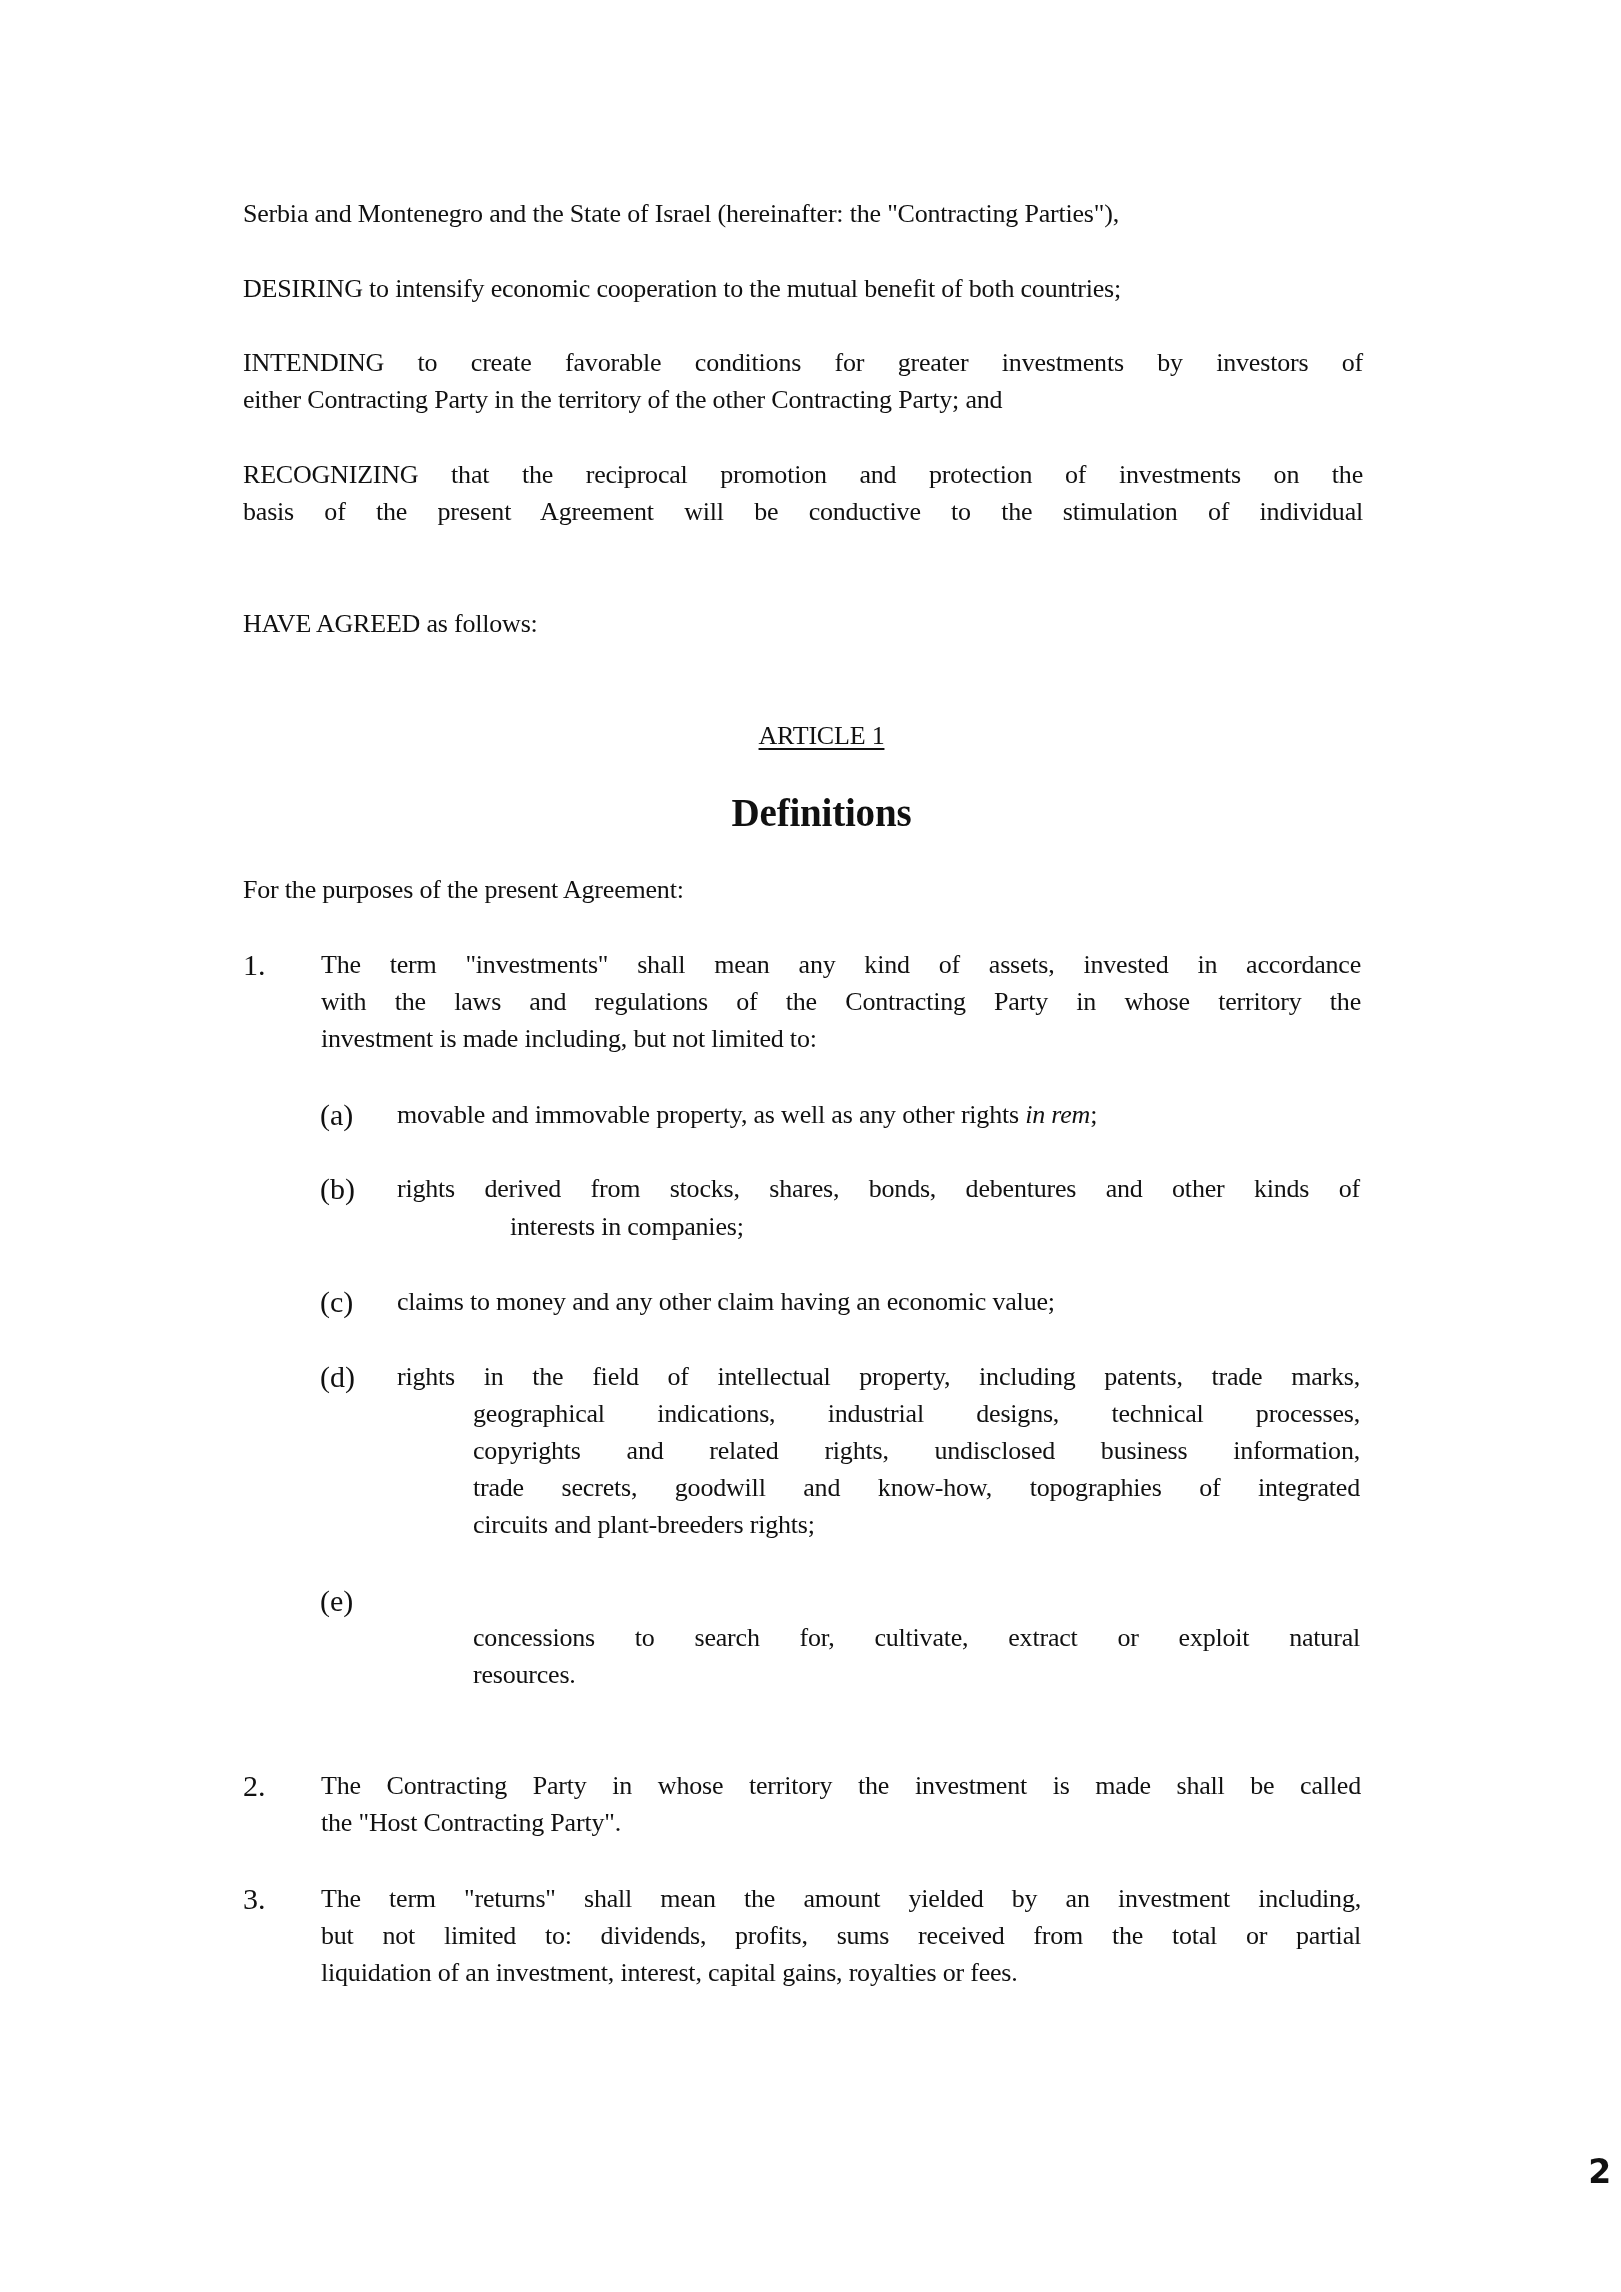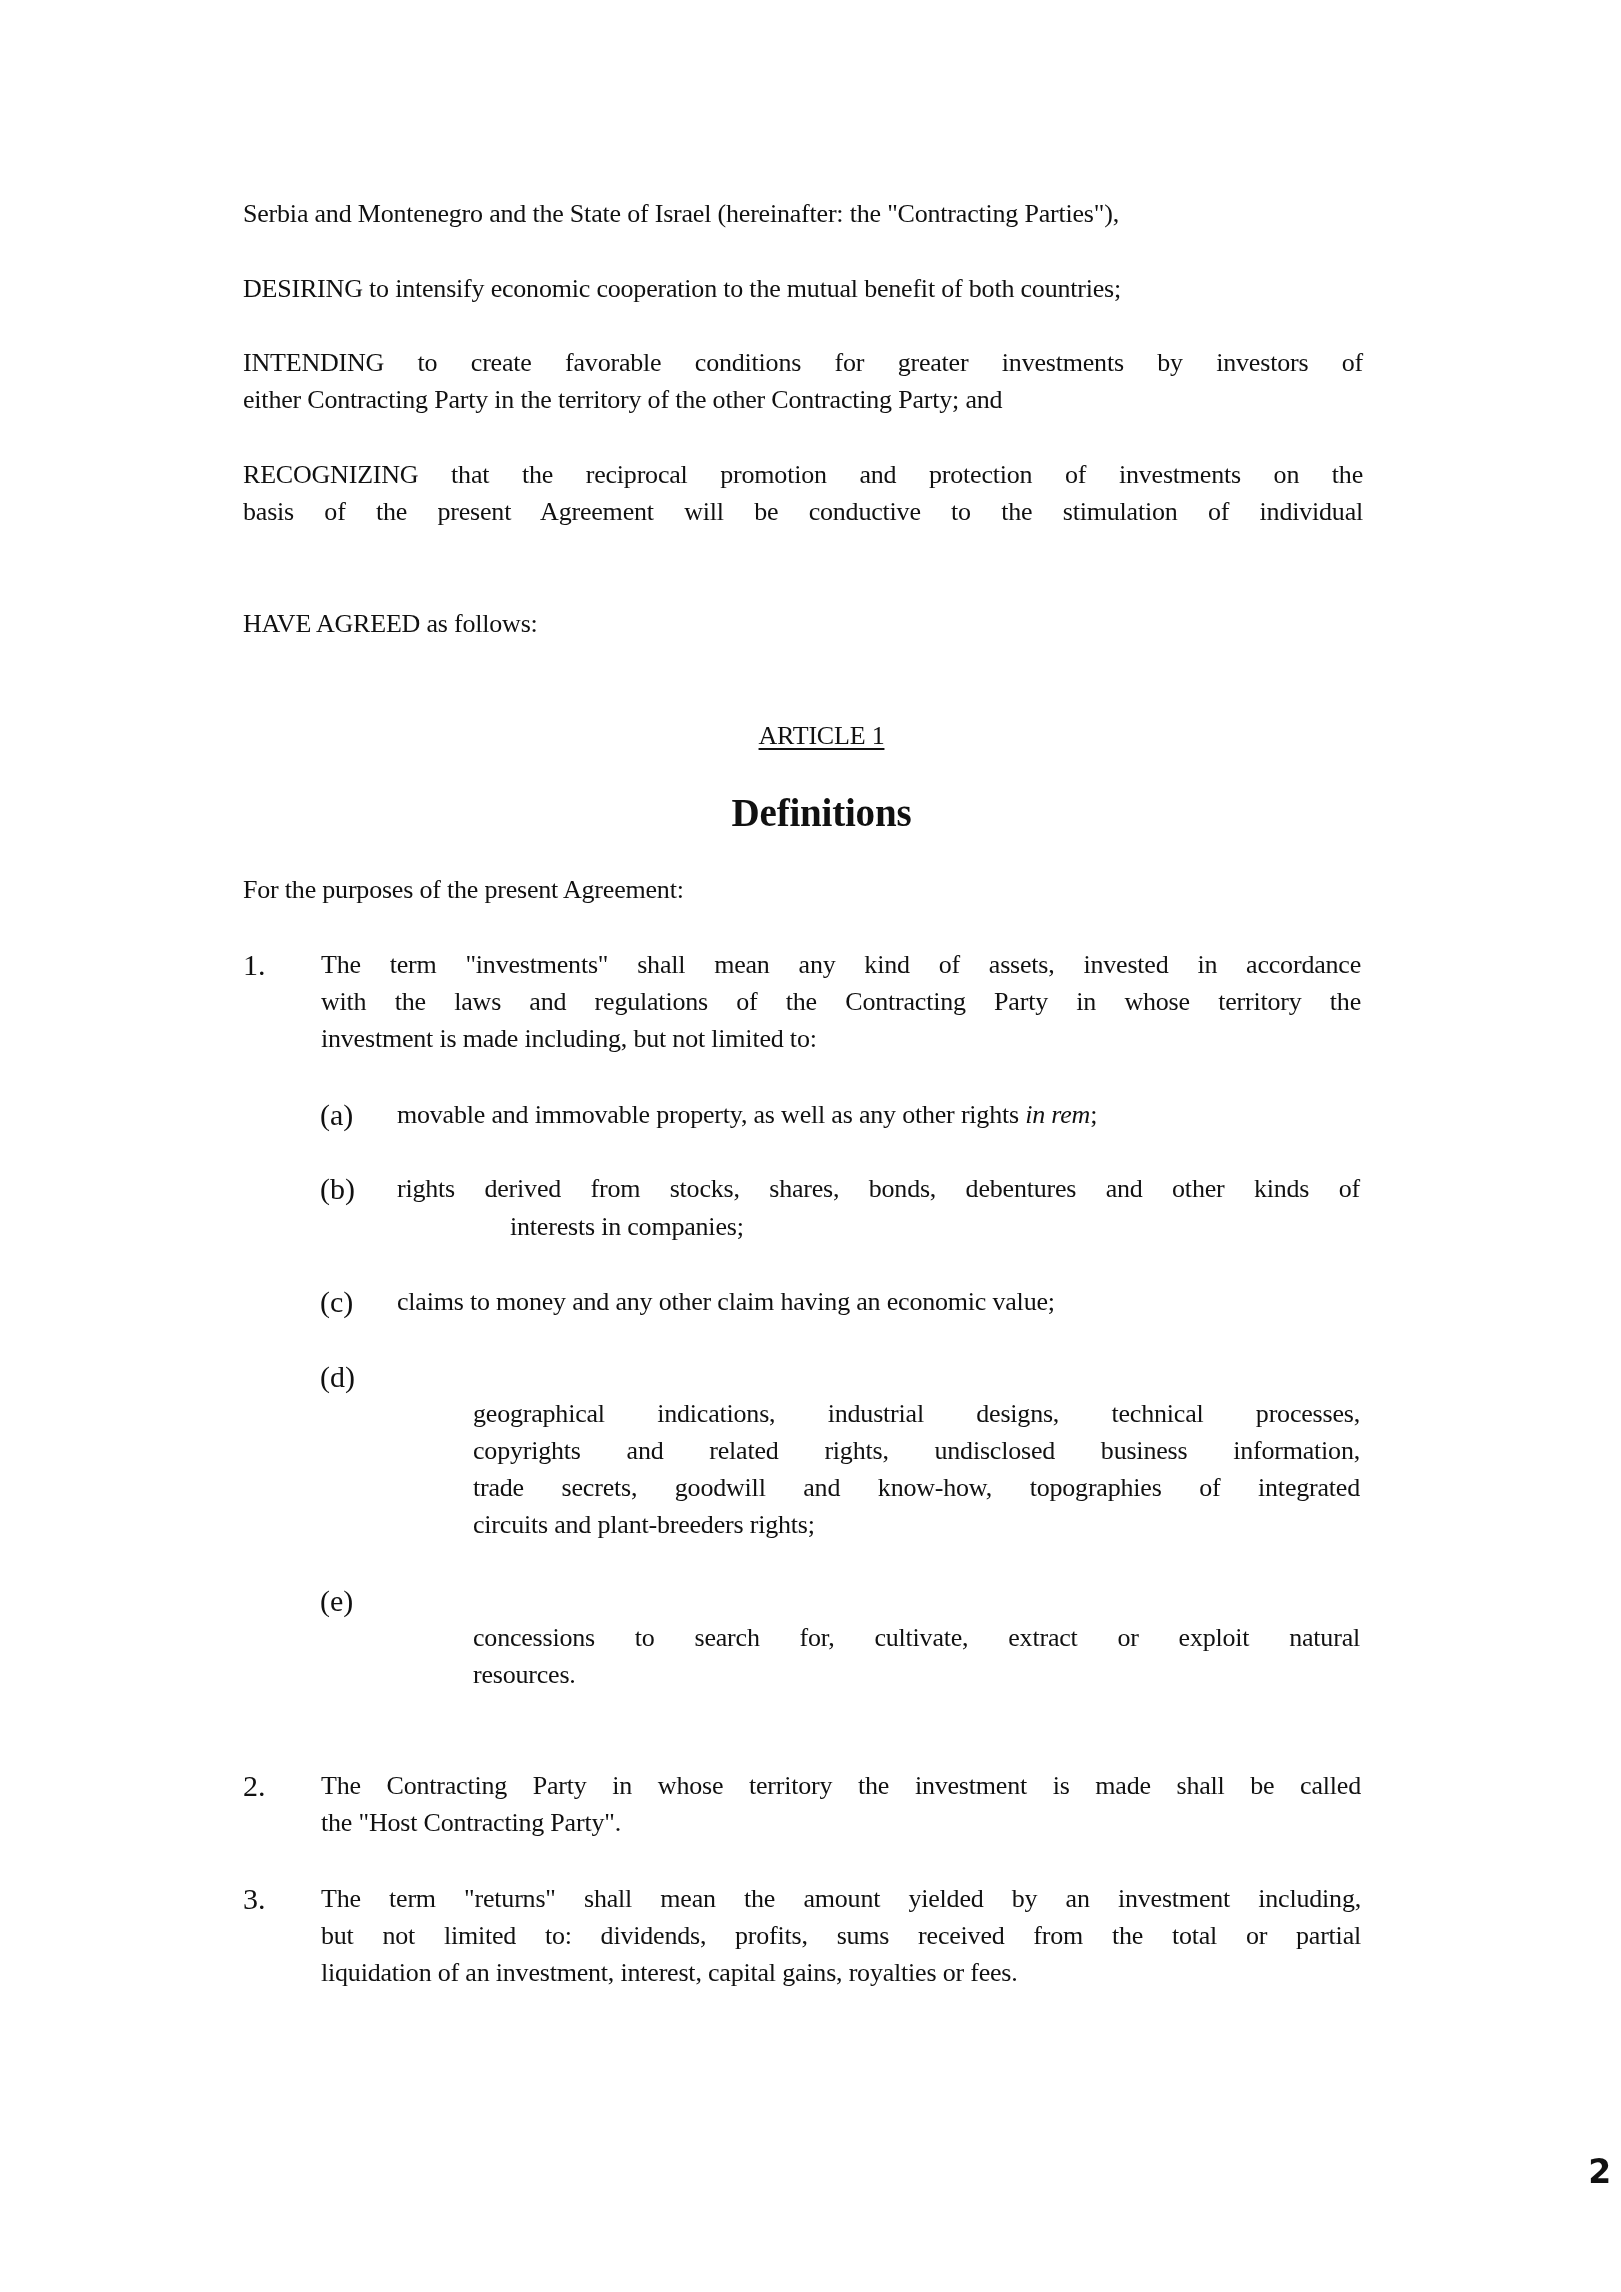--- a/index.html
+++ b/index.html
@@ -58,20 +58,21 @@
   <div class="t" style="left:397px; top:1096px;"><span>movable and immovable property, as well as any other rights </span><i>in rem</i><span>;</span></div>
 
   <div class="num" style="left:320px; top:1170px;">(b)</div>
   <div class="t just" style="left:397px; top:1170px; width:963px;">rights derived from stocks, shares, bonds, debentures and other kinds of</div>
   <div class="t" style="left:478px; top:1208px;margin-left:32px;">interests in companies;</div>
 
   <div class="num" style="left:320px; top:1283px;">(c)</div>
   <div class="t" style="left:397px; top:1283px;">claims to money and any other claim having an economic value;</div>
 
   <div class="num" style="left:320px; top:1358px;">(d)</div>
+  <div class="t just" style="left:397px; top:1358px; width:963px;">rights in the field of intellectual property, including patents, trade marks,</div>
   <div class="t just" style="left:473px; top:1395px; width:887px;">geographical indications, industrial designs, technical processes,</div>
   <div class="t just" style="left:473px; top:1432px; width:887px;">copyrights and related rights, undisclosed business information,</div>
   <div class="t just" style="left:473px; top:1469px; width:887px;">trade secrets, goodwill and know-how, topographies of integrated</div>
   <div class="t" style="left:473px; top:1506px;">circuits and plant-breeders rights;</div>
 
   <div class="num" style="left:320px; top:1582px;">(e)</div>
   <div class="t just" style="left:473px; top:1619px; width:887px;">concessions to search for, cultivate, extract or exploit natural</div>
   <div class="t" style="left:473px; top:1656px;">resources.</div>
 
   <div class="num" style="left:243px; top:1767px;">2.</div>

